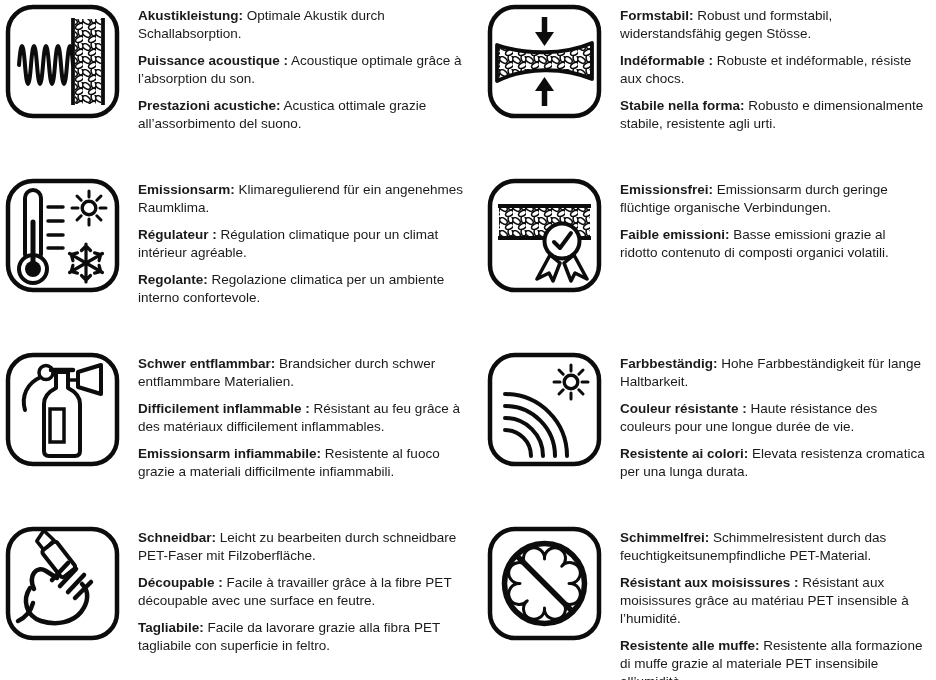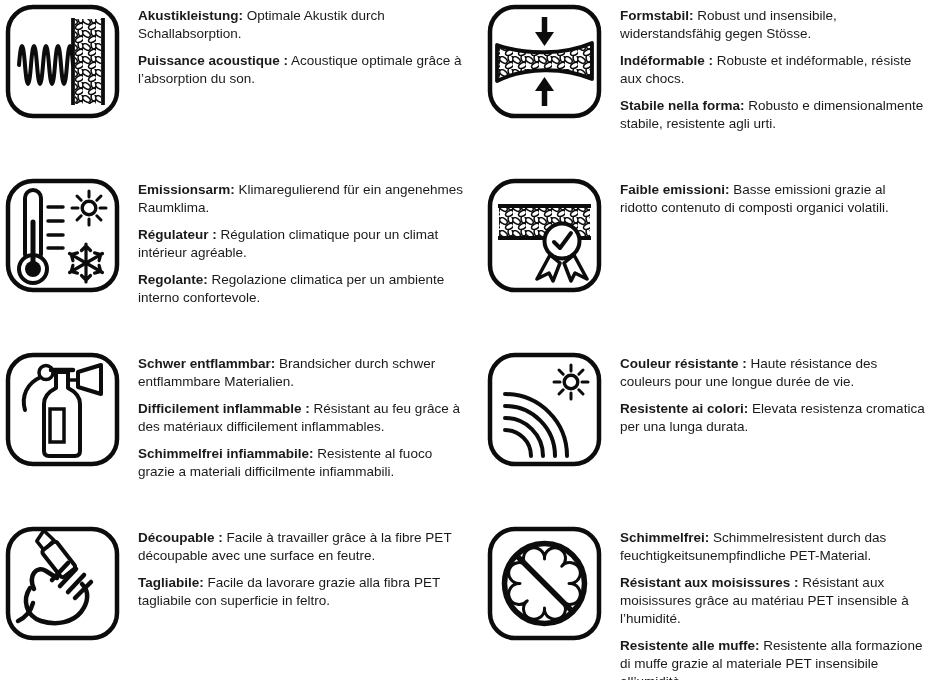--- a/index.html
+++ b/index.html
@@ -62,36 +62,37 @@
         <rect x="3" y="3" width="109" height="109" rx="25" fill="#fff" stroke="#0c0c0c" stroke-width="4.5"></rect>
         <path d="M14,61 q3,-38 6,0 q3,38 6,0 q3,-38 6,0 q3,38 6,0 q3,-38 6,0 q3,38 6,0 q3,-38 6,0 q3,38 6,0 q3,-38 6,0" fill="none" stroke="#0c0c0c" stroke-width="4" stroke-linecap="round"></path>
         <rect x="70" y="15" width="26" height="85" fill="url(#fib)"></rect>
         <line x1="68" y1="14" x2="68" y2="101" stroke="#0c0c0c" stroke-width="3.8"></line>
         <line x1="98" y1="14" x2="98" y2="101" stroke="#0c0c0c" stroke-width="3.8"></line>
       </svg>
     </span>
     <div class="text">
       <p class="para"><b>Akustikleistung:</b> <span>Optimale Akustik durch Schallabsorption.</span></p>
       <p class="para"><b>Puissance acoustique :</b> <span>Acoustique optimale grâce à l’absorption du son.</span></p>
+      <p class="para"><b>Prestazioni acustiche:</b> <span>Acustica ottimale grazie all’assorbimento del suono.</span></p>
     </div>
   </div>
 
   <div class="cell">
     <span class="icon">
       <svg viewBox="0 0 115 115" xmlns="http://www.w3.org/2000/svg">
         <rect x="3" y="3" width="109" height="109" rx="25" fill="#fff" stroke="#0c0c0c" stroke-width="4.5"></rect>
         <path d="M10,41 C38,51 77,51 105,39 L105,75 C77,63 38,63 10,77 Z" fill="url(#fib)" stroke="#0c0c0c" stroke-width="3.8" stroke-linejoin="round"></path>
         <line x1="57.5" y1="13" x2="57.5" y2="30" stroke="#0c0c0c" stroke-width="5.5"></line>
         <path d="M48,28 L67,28 L57.5,42 Z" fill="#0c0c0c"></path>
         <line x1="57.5" y1="102" x2="57.5" y2="85" stroke="#0c0c0c" stroke-width="5.5"></line>
         <path d="M48,87 L67,87 L57.5,73 Z" fill="#0c0c0c"></path>
       </svg>
     </span>
     <div class="text">
-      <p class="para"><b>Formstabil:</b> <span>Robust und insensibile, widerstandsfähig gegen Stösse.</span></p>
+      <p class="para"><b>Formstabil:</b> <span>Robust und formstabil, widerstandsfähig gegen Stösse.</span></p>
       <p class="para"><b>Indéformable :</b> <span>Robuste et indéformable, résiste aux chocs.</span></p>
       <p class="para"><b>Stabile nella forma:</b> <span>Robusto e dimensionalmente stabile, resistente agli urti.</span></p>
     </div>
   </div>
 
   <div class="cell">
     <span class="icon">
       <svg viewBox="0 0 115 115" xmlns="http://www.w3.org/2000/svg">
         <rect x="3" y="3" width="109" height="109" rx="25" fill="#fff" stroke="#0c0c0c" stroke-width="4.5"></rect>
         <rect x="20" y="12" width="16" height="72" rx="8" fill="#fff" stroke="#0c0c0c" stroke-width="4"></rect>
@@ -122,58 +123,60 @@
         <rect x="12" y="30" width="91" height="28" fill="url(#fib)"></rect>
         <line x1="11" y1="28" x2="104" y2="28" stroke="#0c0c0c" stroke-width="4"></line>
         <line x1="11" y1="60" x2="104" y2="60" stroke="#0c0c0c" stroke-width="4"></line>
         <path d="M63,77 L50,101 L62,95 L66,103 L73,85 Z" fill="#fff" stroke="#0c0c0c" stroke-width="3.5" stroke-linejoin="round"></path>
         <path d="M87,77 L100,101 L88,95 L84,103 L77,85 Z" fill="#fff" stroke="#0c0c0c" stroke-width="3.5" stroke-linejoin="round"></path>
         <circle cx="75" cy="63" r="17.5" fill="#fff" stroke="#0c0c0c" stroke-width="4"></circle>
         <path d="M67,64 L73,70 L84,55" fill="none" stroke="#0c0c0c" stroke-width="4" stroke-linecap="round" stroke-linejoin="round"></path>
       </svg>
     </span>
     <div class="text">
+      <p class="para"><b>Emissionsfrei:</b> <span>Emissionsarm durch geringe flüchtige organische Verbindungen.</span></p>
       <p class="para"><b>Faible emissioni:</b> <span>Basse emissioni grazie al ridotto contenuto di composti organici volatili.</span></p>
     </div>
   </div>
 
   <div class="cell">
     <span class="icon">
       <svg viewBox="0 0 115 115" xmlns="http://www.w3.org/2000/svg">
         <rect x="3" y="3" width="109" height="109" rx="25" fill="#fff" stroke="#0c0c0c" stroke-width="4.5"></rect>
         <path d="M36,25 C22,31 16,44 20,58" fill="none" stroke="#0c0c0c" stroke-width="4" stroke-linecap="round"></path>
         <circle cx="41" cy="20.5" r="7" fill="#fff" stroke="#0c0c0c" stroke-width="3.5"></circle>
         <line x1="63" y1="28" x2="74" y2="28" stroke="#0c0c0c" stroke-width="3.5"></line>
         <path d="M73,20 L96,13 L96,42 L73,35 Z" fill="#fff" stroke="#0c0c0c" stroke-width="4" stroke-linejoin="round"></path>
         <path d="M51,20 L51,36 C43,40 39,45 39,52 L39,99 Q39,104 44,104 L70,104 Q75,104 75,99 L75,52 C75,45 71,40 63,36 L63,20 Z" fill="#fff" stroke="#0c0c0c" stroke-width="4" stroke-linejoin="round"></path>
         <line x1="46" y1="18" x2="68" y2="18" stroke="#0c0c0c" stroke-width="4.5" stroke-linecap="round"></line>
         <rect x="45" y="57" width="14" height="33" fill="none" stroke="#0c0c0c" stroke-width="3.5"></rect>
       </svg>
     </span>
     <div class="text">
       <p class="para"><b>Schwer entflammbar:</b> <span>Brandsicher durch schwer entflammbare Materialien.</span></p>
       <p class="para"><b>Difficilement inflammable :</b> <span>Résistant au feu grâce à des matériaux difficilement inflammables.</span></p>
-      <p class="para"><b>Schimmelfrei infiammabile:</b> <span>Resistente al fuoco grazie a materiali difficilmente infiammabili.</span></p>
+      <p class="para"><b>Emissionsarm infiammabile:</b> <span>Resistente al fuoco grazie a materiali difficilmente infiammabili.</span></p>
     </div>
   </div>
 
   <div class="cell">
     <span class="icon">
       <svg viewBox="0 0 115 115" xmlns="http://www.w3.org/2000/svg">
         <rect x="3" y="3" width="109" height="109" rx="25" fill="#fff" stroke="#0c0c0c" stroke-width="4.5"></rect>
         <g fill="none" stroke="#0c0c0c" stroke-width="4" stroke-linecap="round">
           <path d="M18,42 A62,62 0 0 1 80,104"></path>
           <path d="M18,54 A50,50 0 0 1 68,104"></path>
           <path d="M18,66 A38,38 0 0 1 56,104"></path>
           <path d="M18,78 A26,26 0 0 1 44,104"></path>
         </g>
         <use href="#sun" transform="translate(84,30)"></use>
       </svg>
     </span>
     <div class="text">
+      <p class="para"><b>Farbbeständig:</b> <span>Hohe Farbbeständigkeit für lange Haltbarkeit.</span></p>
       <p class="para"><b>Couleur résistante :</b> <span>Haute résistance des couleurs pour une longue durée de vie.</span></p>
       <p class="para"><b>Resistente ai colori:</b> <span>Elevata resistenza cromatica per una lunga durata.</span></p>
     </div>
   </div>
 
   <div class="cell">
     <span class="icon">
       <svg viewBox="0 0 115 115" xmlns="http://www.w3.org/2000/svg">
         <rect x="3" y="3" width="109" height="109" rx="25" fill="#fff" stroke="#0c0c0c" stroke-width="4.5"></rect>
         <g transform="rotate(-38 55 35)">
@@ -185,20 +188,21 @@
           <line x1="71" y1="43" x2="55" y2="60"></line>
           <line x1="79" y1="49" x2="63" y2="66"></line>
           <line x1="86" y1="56" x2="70" y2="72"></line>
           <path d="M25,62 C17,74 21,90 36,95 C52,100 68,96 76,86 C83,77 85,66 77,58"></path>
           <path d="M29,63 C23,50 31,39 41,45 L52,52"></path>
           <path d="M13,95 C20,92 26,85 28,77"></path>
         </g>
       </svg>
     </span>
     <div class="text">
+      <p class="para"><b>Schneidbar:</b> <span>Leicht zu bearbeiten durch schneidbare PET-Faser mit Filzoberfläche.</span></p>
       <p class="para"><b>Découpable :</b> <span>Facile à travailler grâce à la fibre PET découpable avec une surface en feutre.</span></p>
       <p class="para"><b>Tagliabile:</b> <span>Facile da lavorare grazie alla fibra PET tagliabile con superficie in feltro.</span></p>
     </div>
   </div>
 
   <div class="cell">
     <span class="icon">
       <svg viewBox="0 0 115 115" xmlns="http://www.w3.org/2000/svg">
         <rect x="3" y="3" width="109" height="109" rx="25" fill="#fff" stroke="#0c0c0c" stroke-width="4.5"></rect>
         <path d="M57.5,33 A10.5,10.5 0 1 1 74.8,40.2 A10.5,10.5 0 1 1 82,57.5 A10.5,10.5 0 1 1 74.8,74.8 A10.5,10.5 0 1 1 57.5,82 A10.5,10.5 0 1 1 40.2,74.8 A10.5,10.5 0 1 1 33,57.5 A10.5,10.5 0 1 1 40.2,40.2 A10.5,10.5 0 1 1 57.5,33 Z" fill="#fff" stroke="#0c0c0c" stroke-width="3" stroke-linejoin="round"></path>

